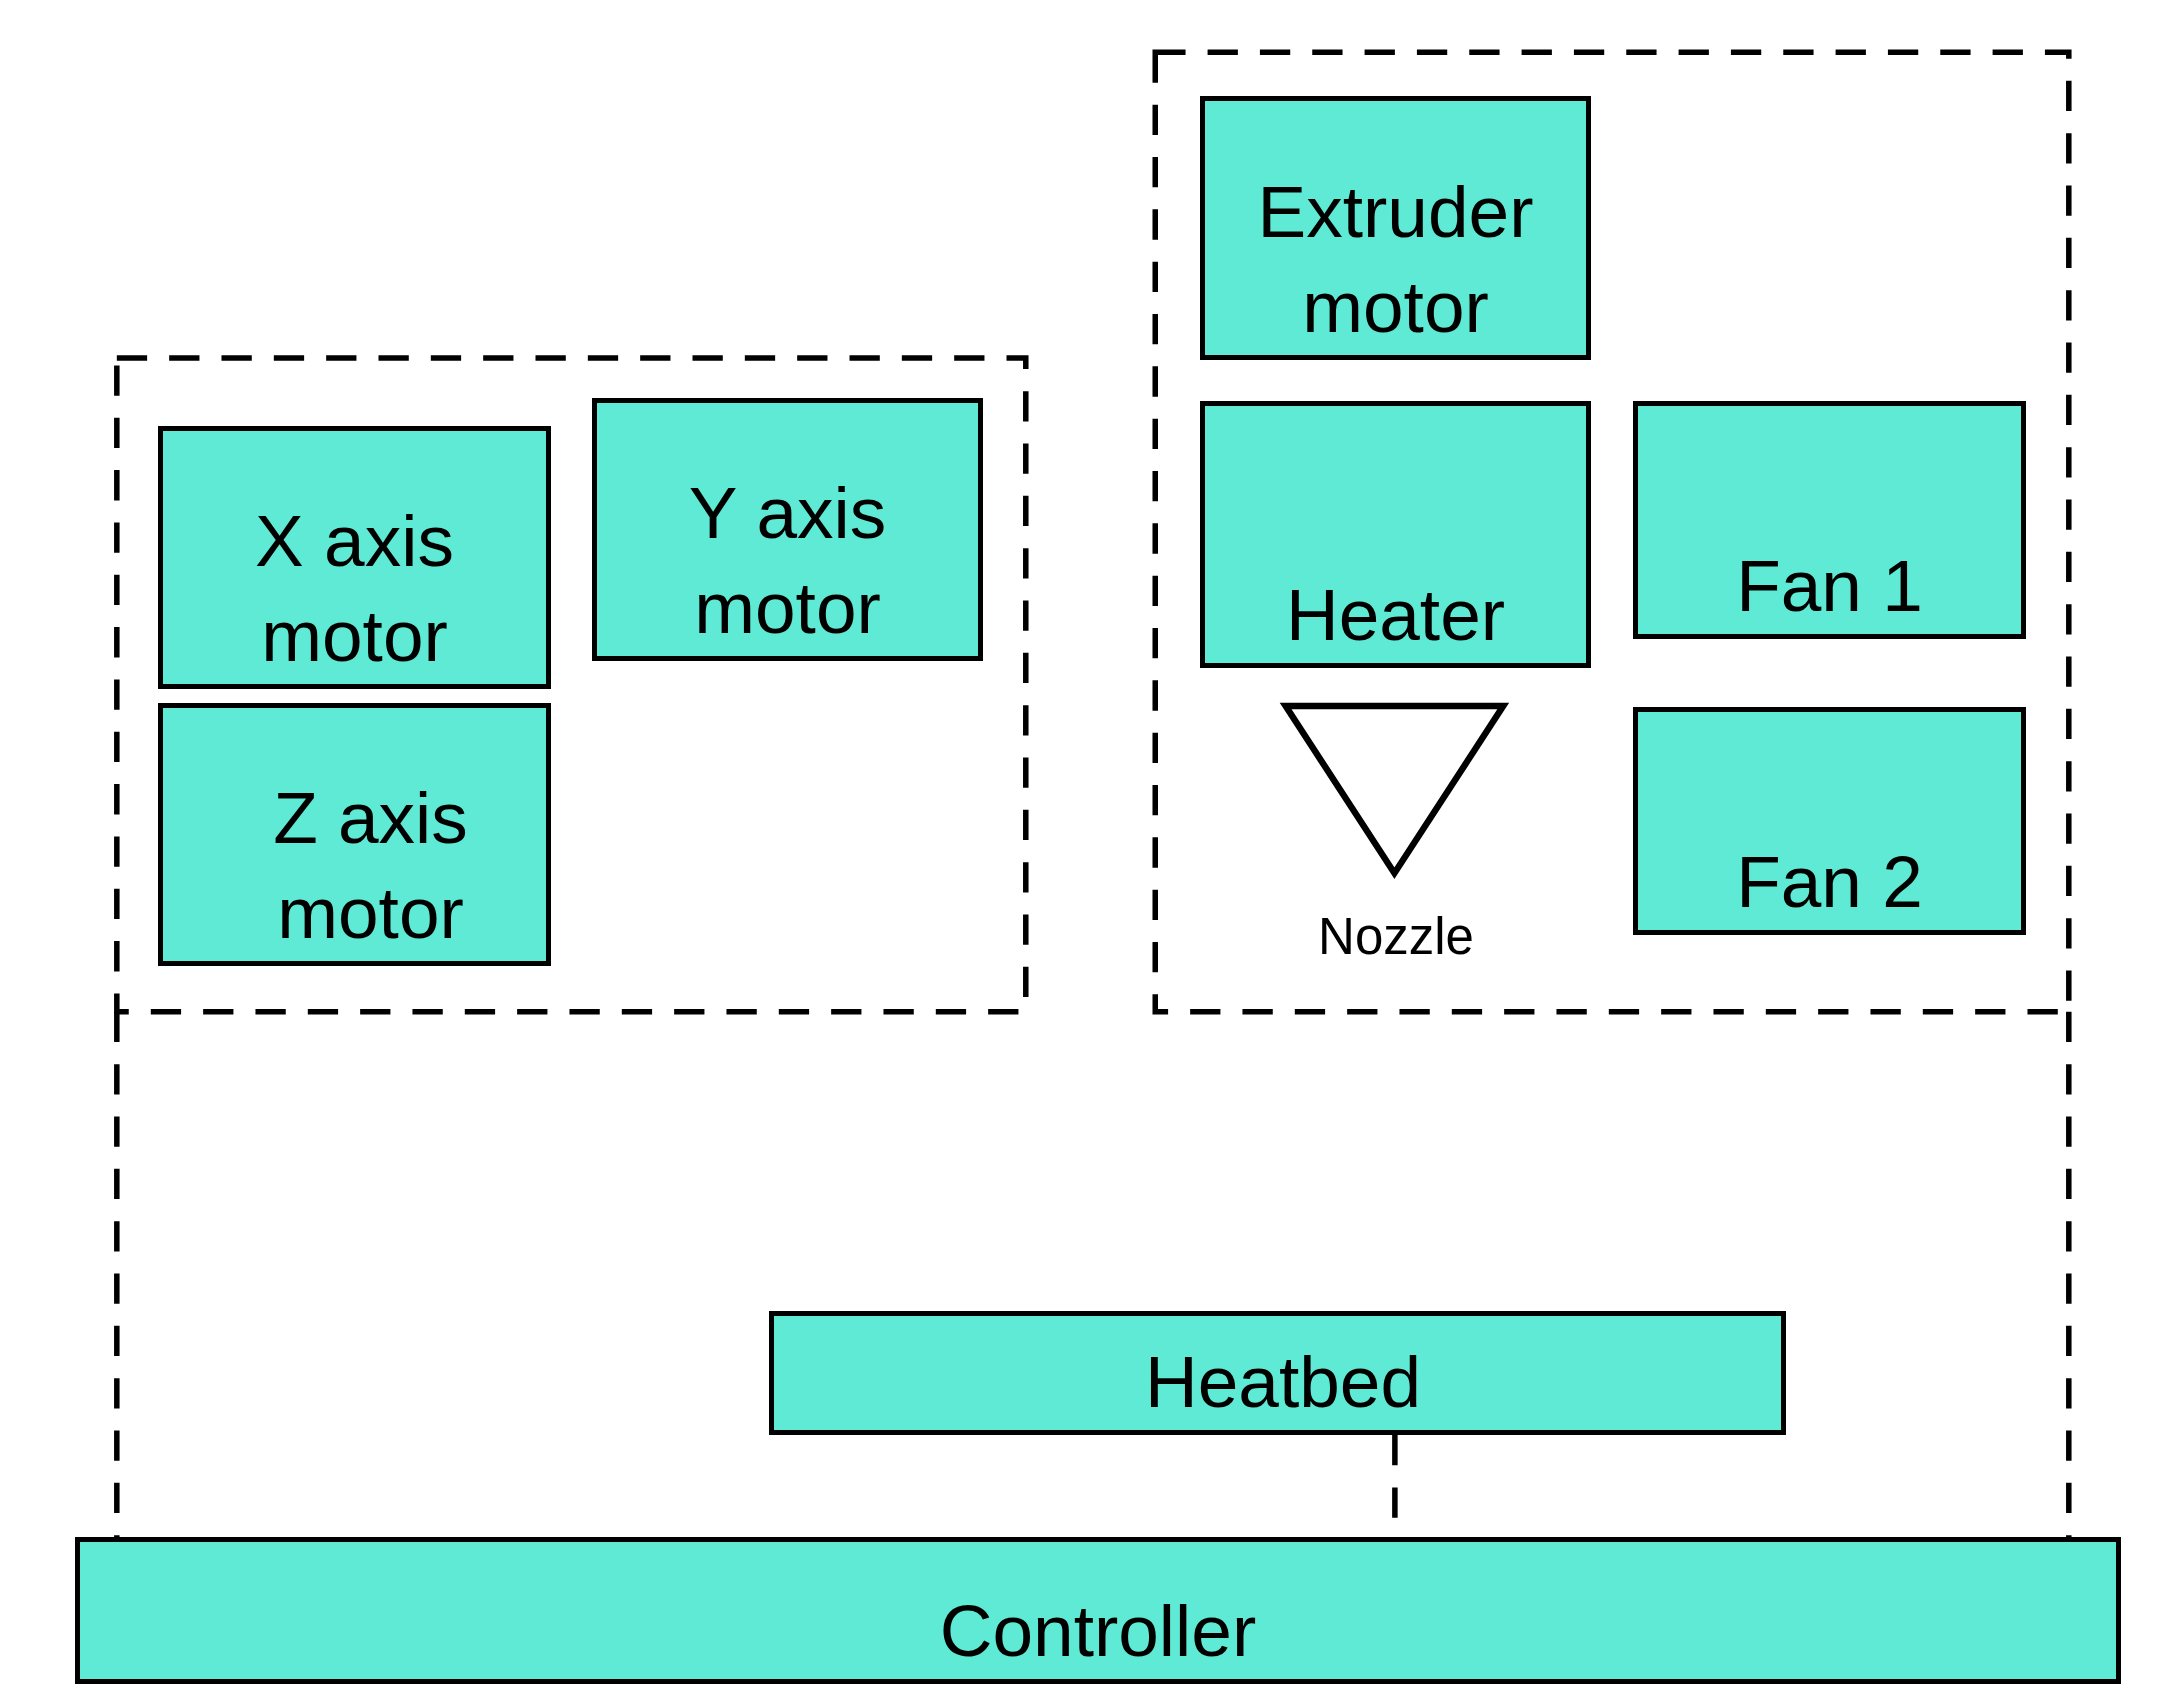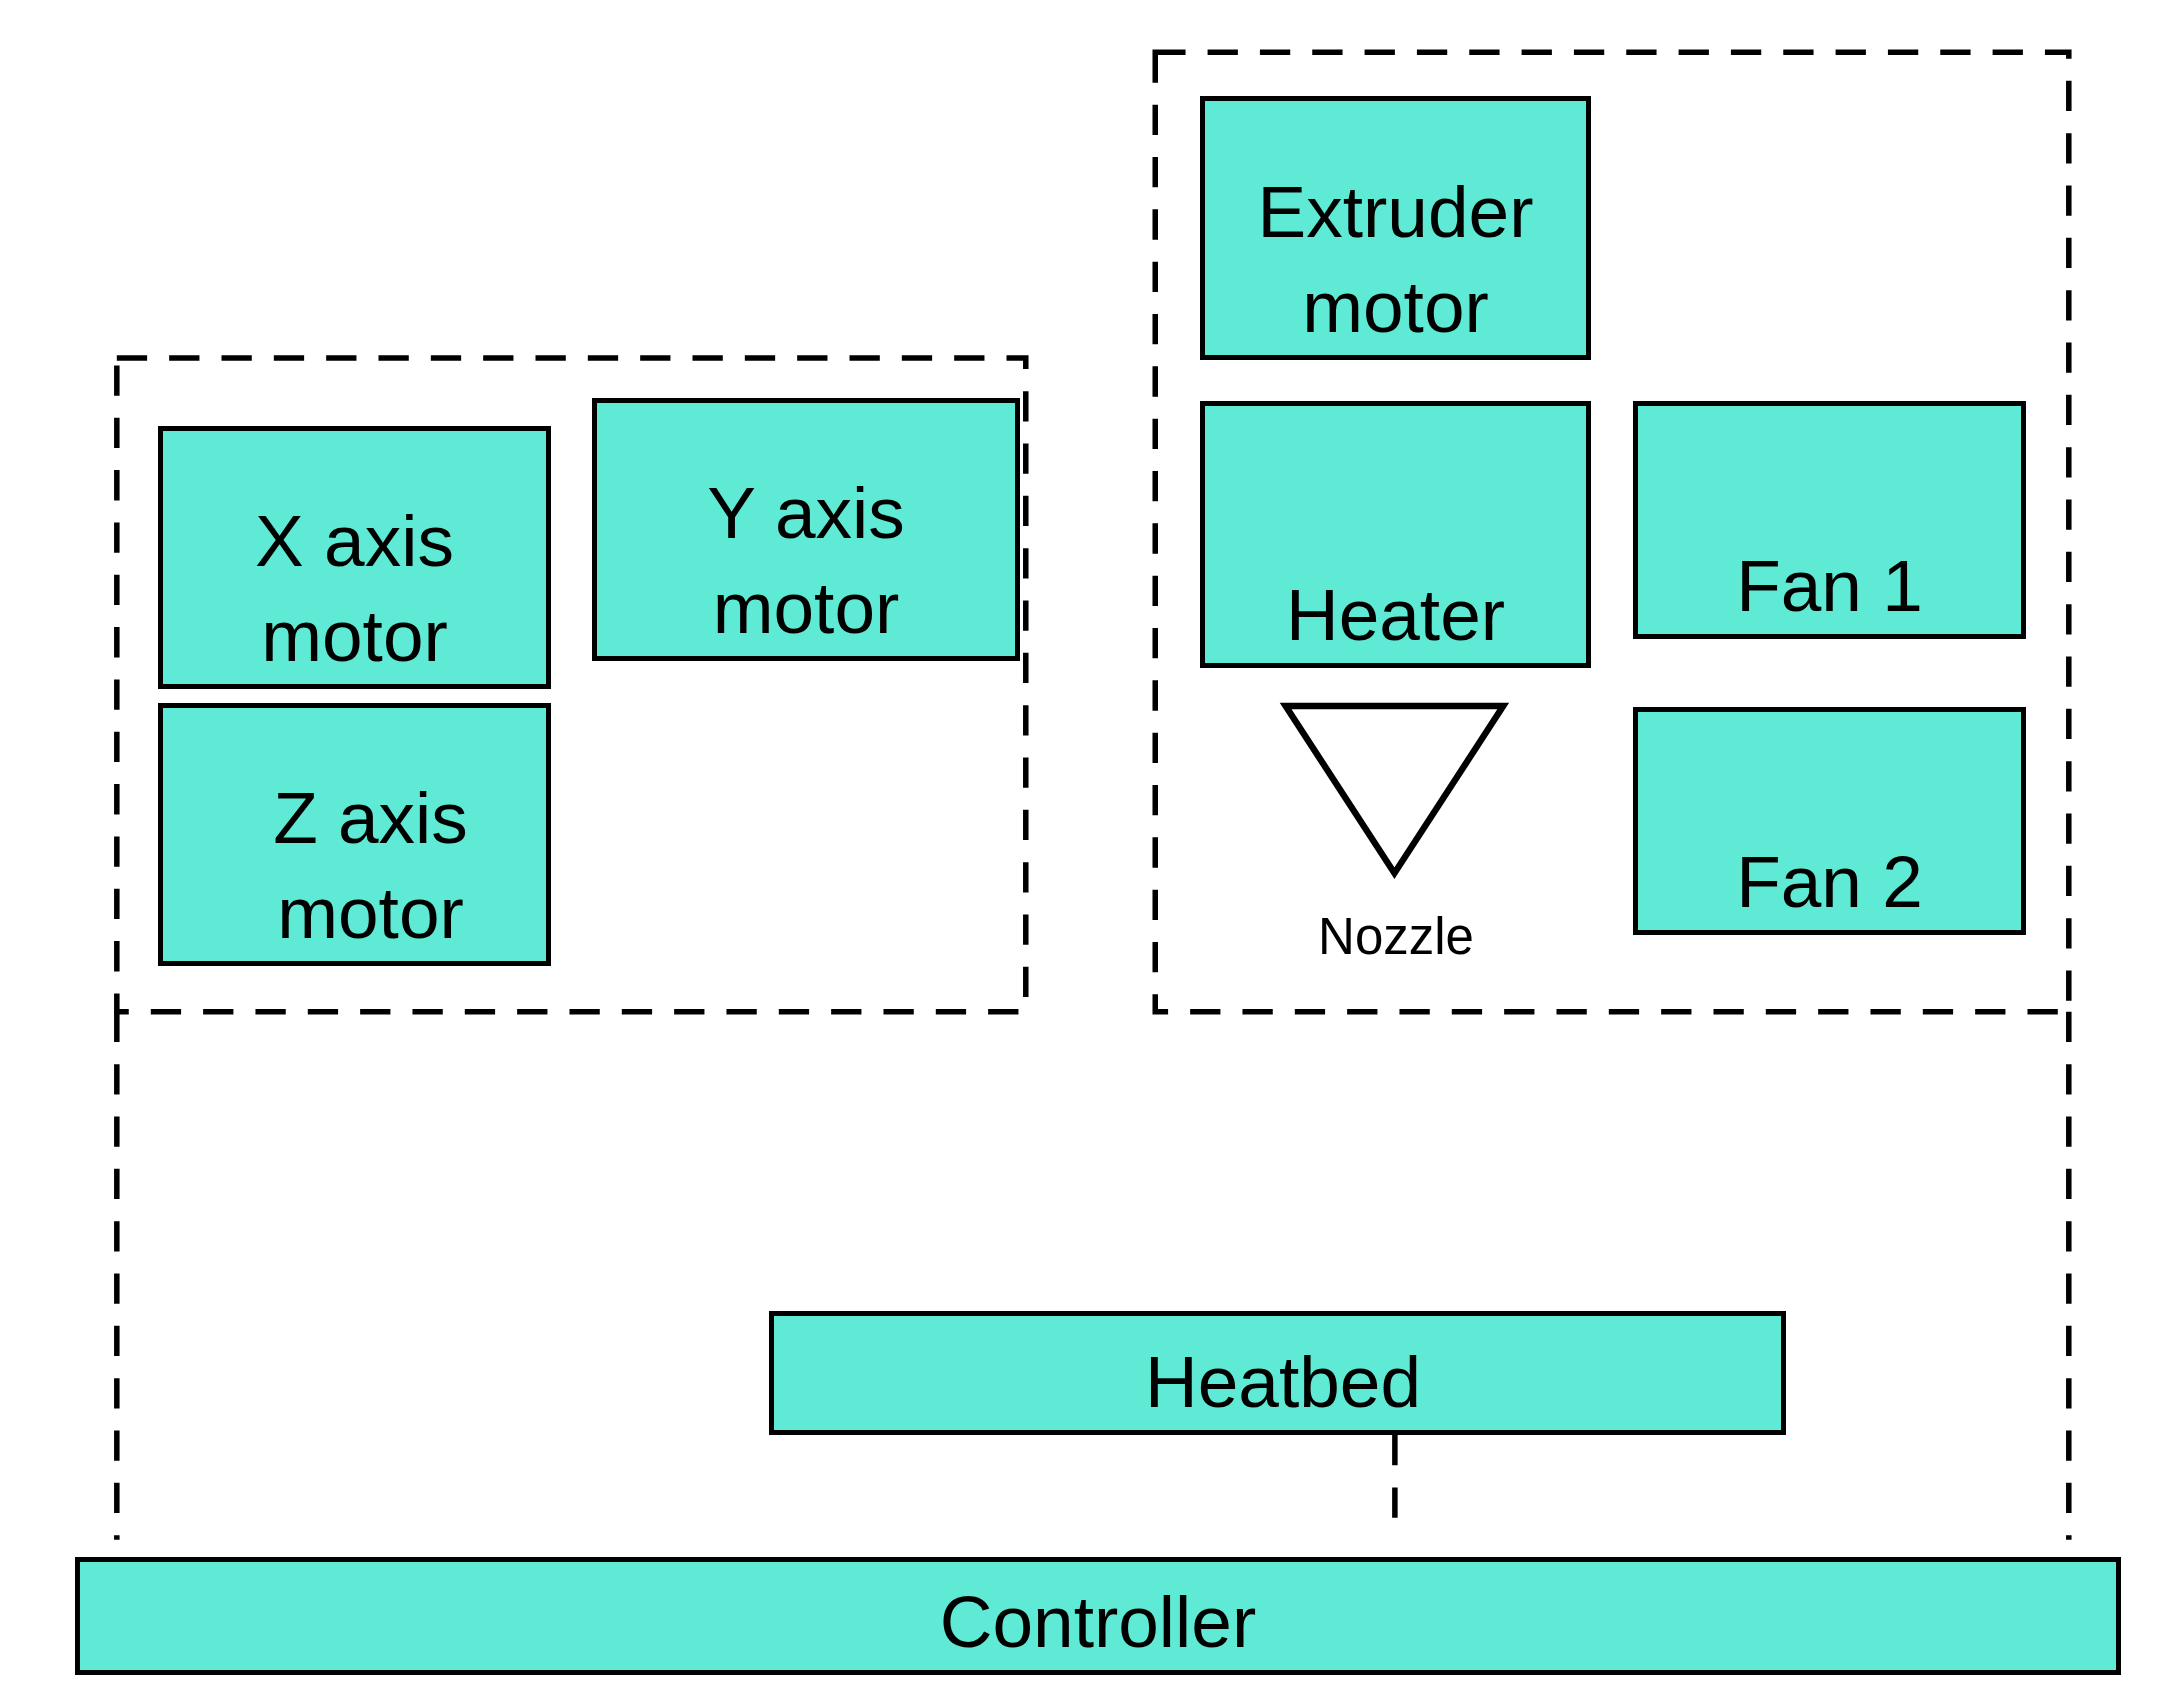--- a/index.html
+++ b/index.html
@@ -62,21 +62,21 @@
     <line class="dashed" x1="2253" y1="1102" x2="2253" y2="1677"></line>
     <line class="dashed" x1="1519" y1="1563" x2="1519" y2="1674"></line>
 
     <path class="triangle" d="M 1400 769 L 1637 769 L 1518.5 951 Z"></path>
   </svg>
 
   <div class="box" style="left:158px; top:398px; width:393px; height:263px;margin-top:28px;">
     <span>X axis
 motor</span>
   </div>
-  <div class="box" style="left:592px; top:398px; width:428px; height:263px;">
+  <div class="box" style="left:592px; top:398px; width:391px; height:263px;">
     <span>Y axis
 motor</span>
   </div>
   <div class="box" style="left:158px; top:703px; width:393px; height:263px;padding-left:32px;">
     <span>Z axis
 motor</span>
   </div>
 
   <div class="box" style="left:1200px; top:96px; width:391px; height:264px;">
     <span>Extruder
@@ -92,18 +92,18 @@
     <span>Fan 2</span>
   </div>
 
   <div class="plain-label" style="left:1249px; top:891px; width:294px; height:92px;">
     <span>Nozzle</span>
   </div>
 
   <div class="box" style="left:769px; top:1311px; width:1017px; height:124px;padding-left:11px;">
     <span>Heatbed</span>
   </div>
-  <div class="box" style="left:75px; top:1537px; width:2046px; height:118px;margin-top:20px;">
+  <div class="box" style="left:75px; top:1537px; width:2046px; height:147px;">
     <span>Controller</span>
   </div>
 
 </div>
 
 
 </body></html>

